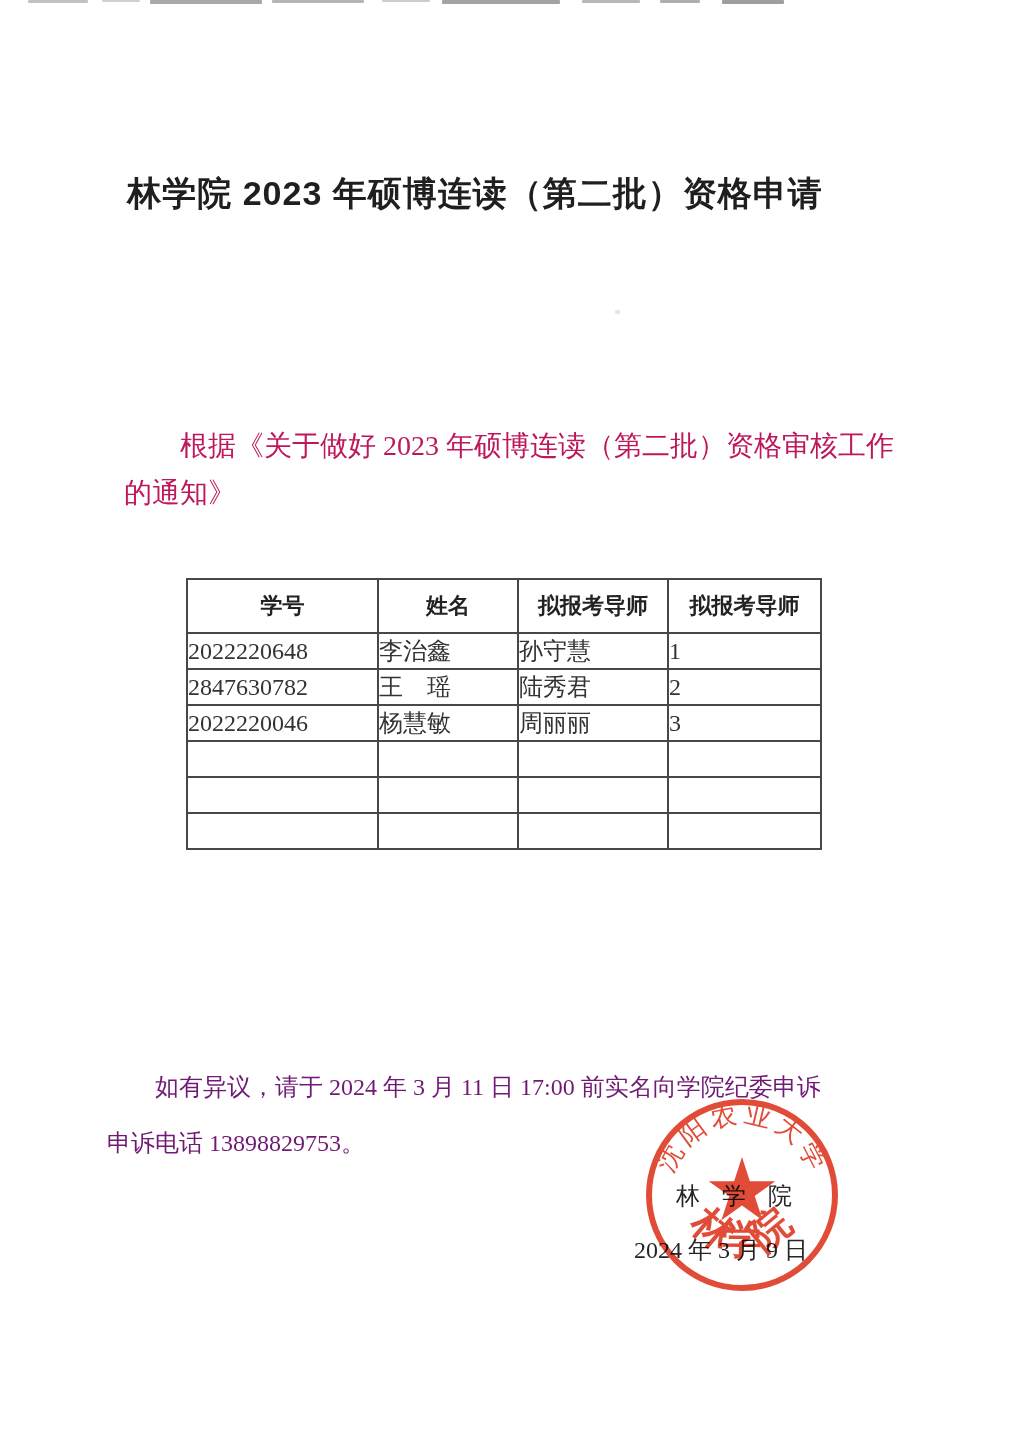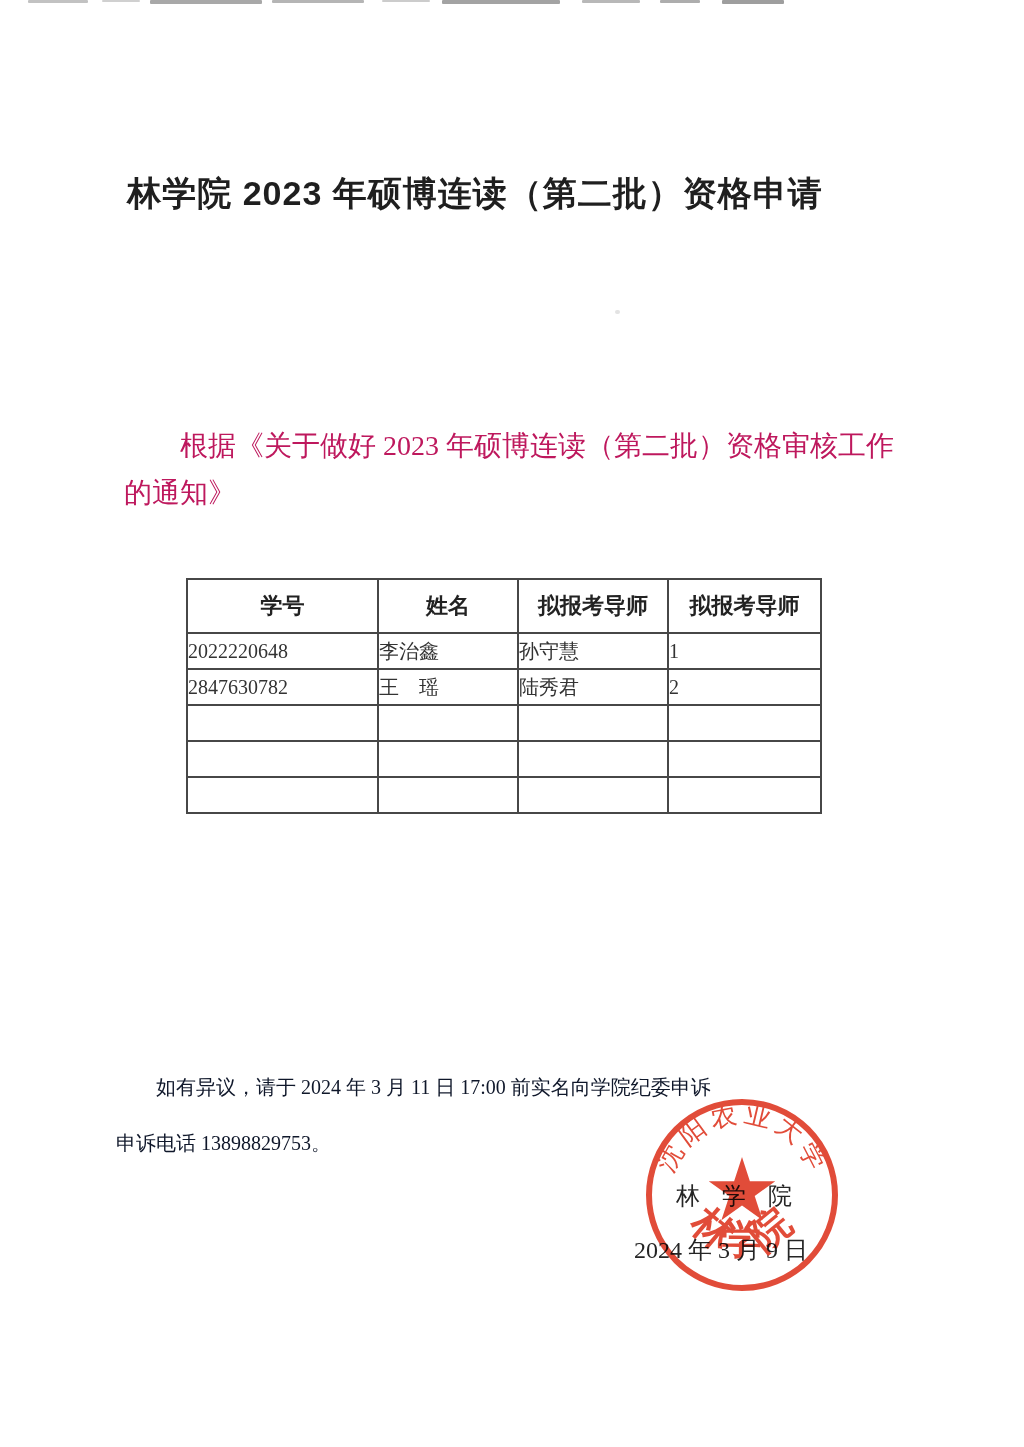--- a/index.html
+++ b/index.html
@@ -63,36 +63,36 @@
   .rank-table th {
     height: 54px;
     font-family: "Liberation Sans", sans-serif;
     font-weight: 700;
     font-size: 22px;
     color: #222222;
   }
   .rank-table td {
     height: 36px;
     font-family: "Liberation Serif", serif;
-    font-size: 20px;
+    font-size: 24px;
     color: #333333;
   }
   .col-id { width: 191px; }
   .col-name { width: 140px; }
   .col-supervisor { width: 150px; }
   .col-order { width: 153px; }
 
   .appeal {
     position: absolute;
     top: 1059px;
-    left: 116px;
+    left: 107px;
     width: 786px;
-    font-size: 20px;
+    font-size: 24px;
     line-height: 56px;
-    color: #0f172a;
+    color: #701a75;
   }
 
   .signature {
     position: absolute;
     left: 676px;
     top: 1180px;
     font-size: 24px;
     letter-spacing: 8px;
     color: #252525;
   }
@@ -161,20 +161,26 @@
         <td>2022220648</td>
         <td>李治鑫</td>
         <td>孙守慧</td>
         <td>1</td>
       </tr>
       <tr>
         <td>2847630782</td>
         <td>王　瑶</td>
         <td>陆秀君</td>
         <td>2</td>
+      </tr>
+      <tr>
+        <td>2022220046</td>
+        <td>杨慧敏</td>
+        <td>周丽丽</td>
+        <td>3</td>
       </tr>
       <tr>
         <td></td>
         <td></td>
         <td></td>
         <td></td>
       </tr>
       <tr>
         <td></td>
         <td></td>

